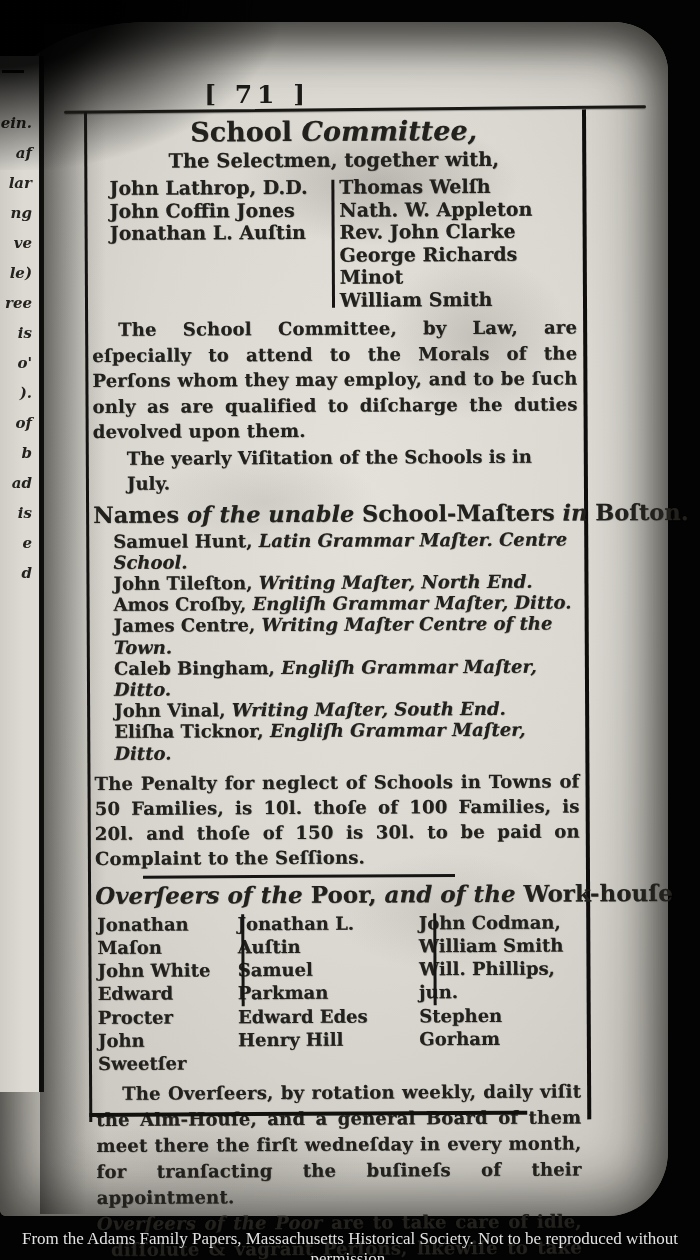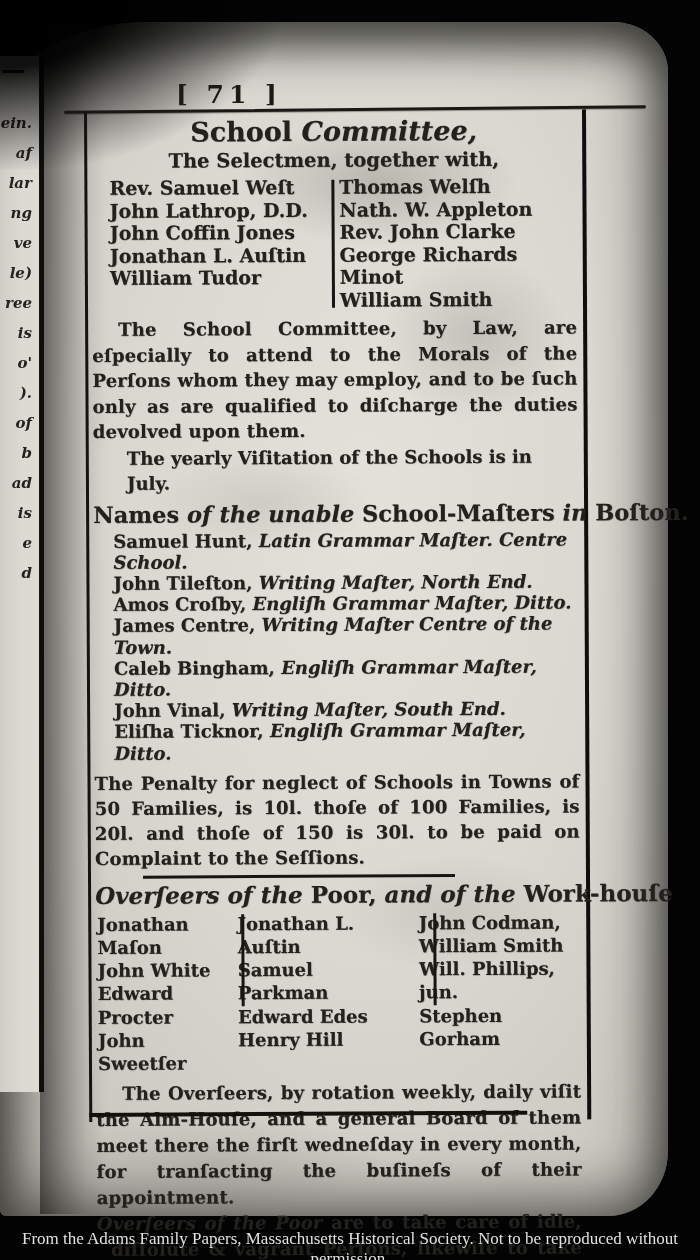--- a/index.html
+++ b/index.html
@@ -25,21 +25,21 @@
     padding:52px 7px 0 0;display:flex;flex-direction:column;align-items:flex-end;
     color:#24221f;font-style:italic;font-weight:700;font-size:15px;}
   .sliver span{line-height:30px;white-space:nowrap;}
   .sliver-dash{position:absolute;left:2px;top:70px;width:22px;height:3px;background:#13120f;}
   .gutter{position:absolute;left:40px;top:24px;width:66px;height:1190px;pointer-events:none;
     background:linear-gradient(to right, rgba(5,5,4,0.50) 0%, rgba(40,40,37,0.36) 35%, rgba(90,90,85,0.16) 70%, rgba(120,120,115,0) 100%);}
   .vignette-tl{position:absolute;left:0;top:0;width:280px;height:170px;pointer-events:none;
     background:radial-gradient(ellipse at 0% 0%, rgba(0,0,0,0.92) 28%, rgba(0,0,0,0) 72%);}
 
   
-  .pageno{position:absolute;left:176px;top:80px;width:134px;text-align:left;
+  .pageno{position:absolute;left:176px;top:80px;width:134px;text-align:right;
     font-size:25px;font-weight:700;letter-spacing:5px;color:#1b1a17;}
   .toprule{position:absolute;left:64px;top:108px;width:582px;height:3px;background:#191815;
     transform:rotate(-0.55deg);border-radius:2px;box-shadow:0 1px 1px rgba(30,30,25,0.35);}
 
   
   .textblock{position:absolute;left:84px;top:112px;width:502px;height:1010px;box-sizing:border-box;
     border-left:3px solid #141311;border-right:4px solid #0f0e0c;
     transform:rotate(-0.3deg);transform-origin:0 0;
     padding:2px 6px 0 4px;color:#23211d;
     text-shadow:0.4px 0.4px 0.7px rgba(35,32,28,0.55);}
@@ -125,25 +125,23 @@
   <div class="toprule"></div>
 
   <div class="textblock">
 
     <div class="sc-title"><span>School </span><em>Committee,</em></div>
 
     <div class="sc-sub">The Selectmen, together with,</div>
 
     <div class="cols sc-cols">
       <ul class="c1">
-        <li>Rev. Samuel Weſt</li>
         <li>John Lathrop, D.D.</li>
         <li>John Coffin Jones</li>
         <li>Jonathan L. Auſtin</li>
-        <li>William Tudor</li>
       </ul>
       <div class="vdiv sc-div"></div>
       <ul class="c2">
         <li>Thomas Welſh</li>
         <li>Nath. W. Appleton</li>
         <li>Rev. John Clarke</li>
         <li>George Richards Minot</li>
         <li>William Smith</li>
       </ul>
     </div>

